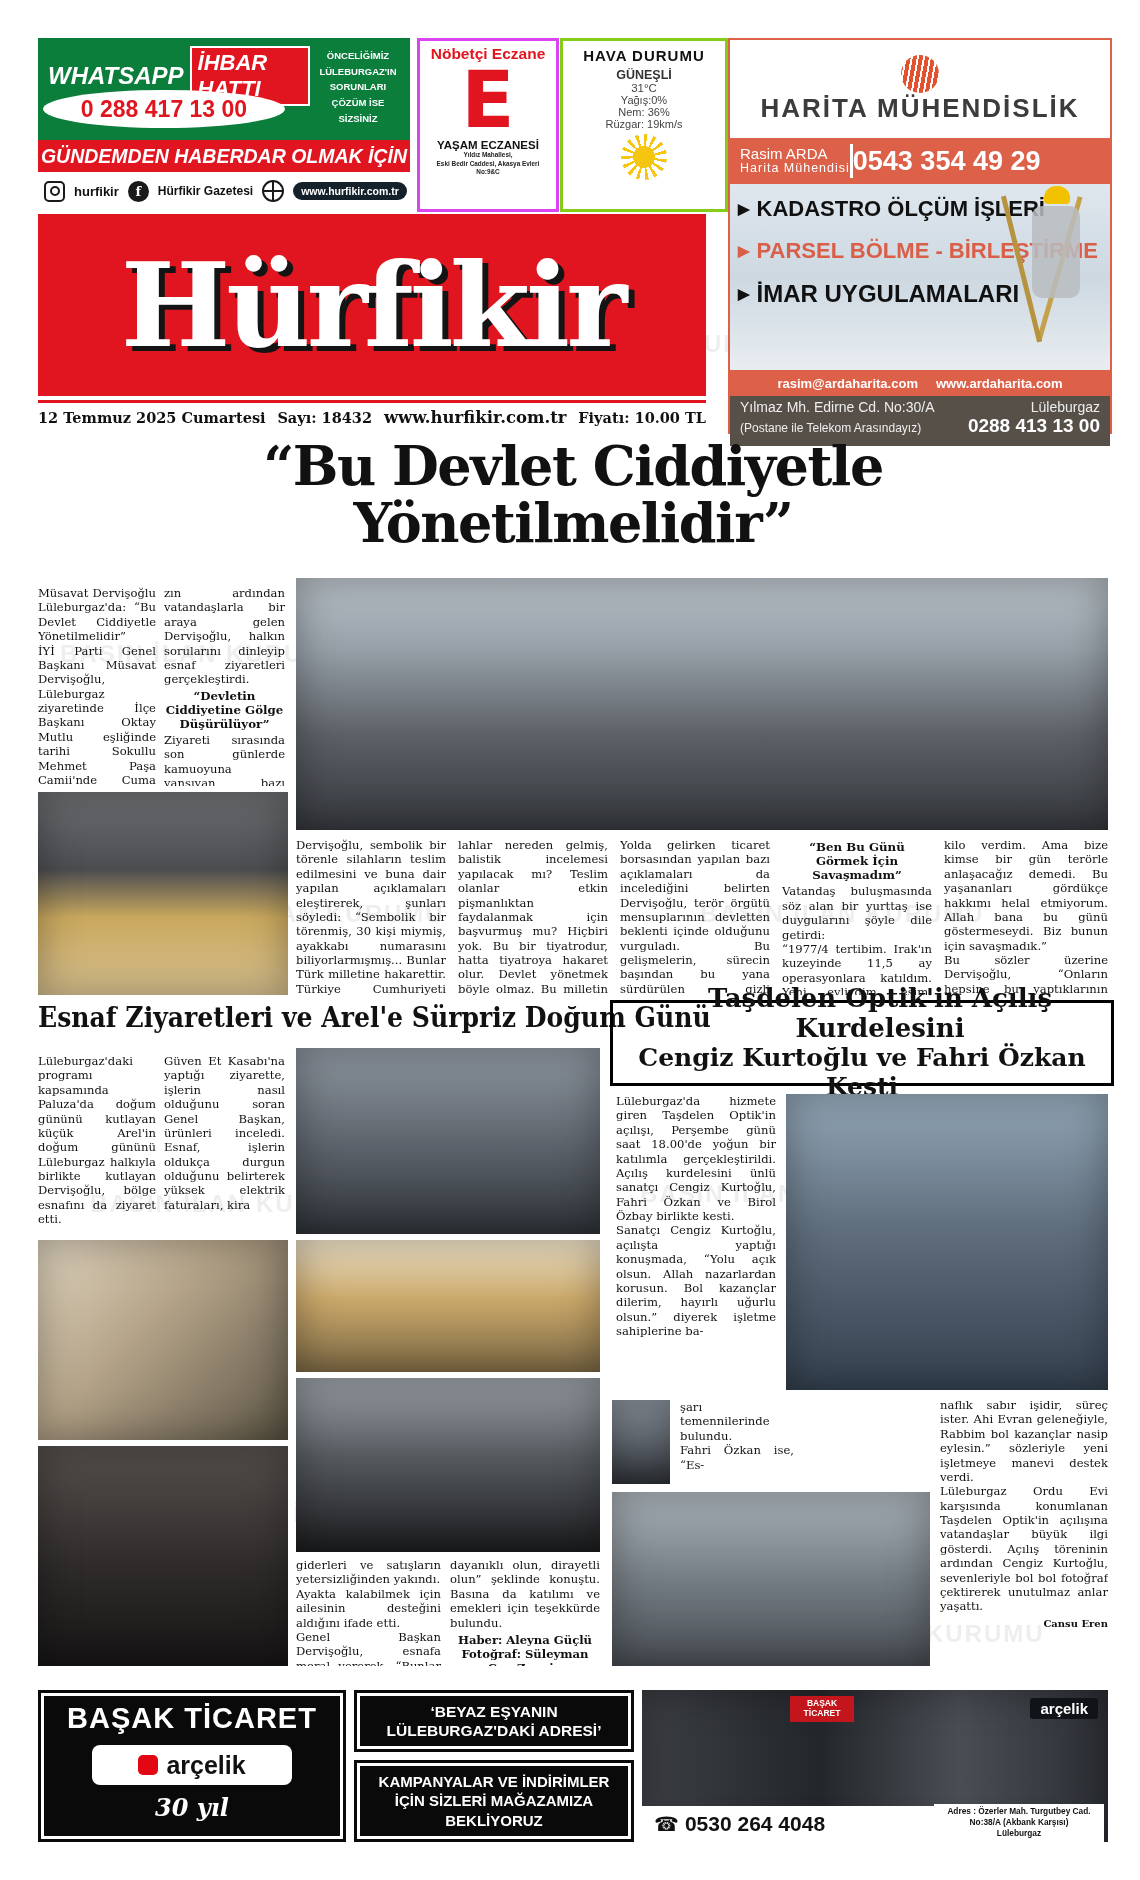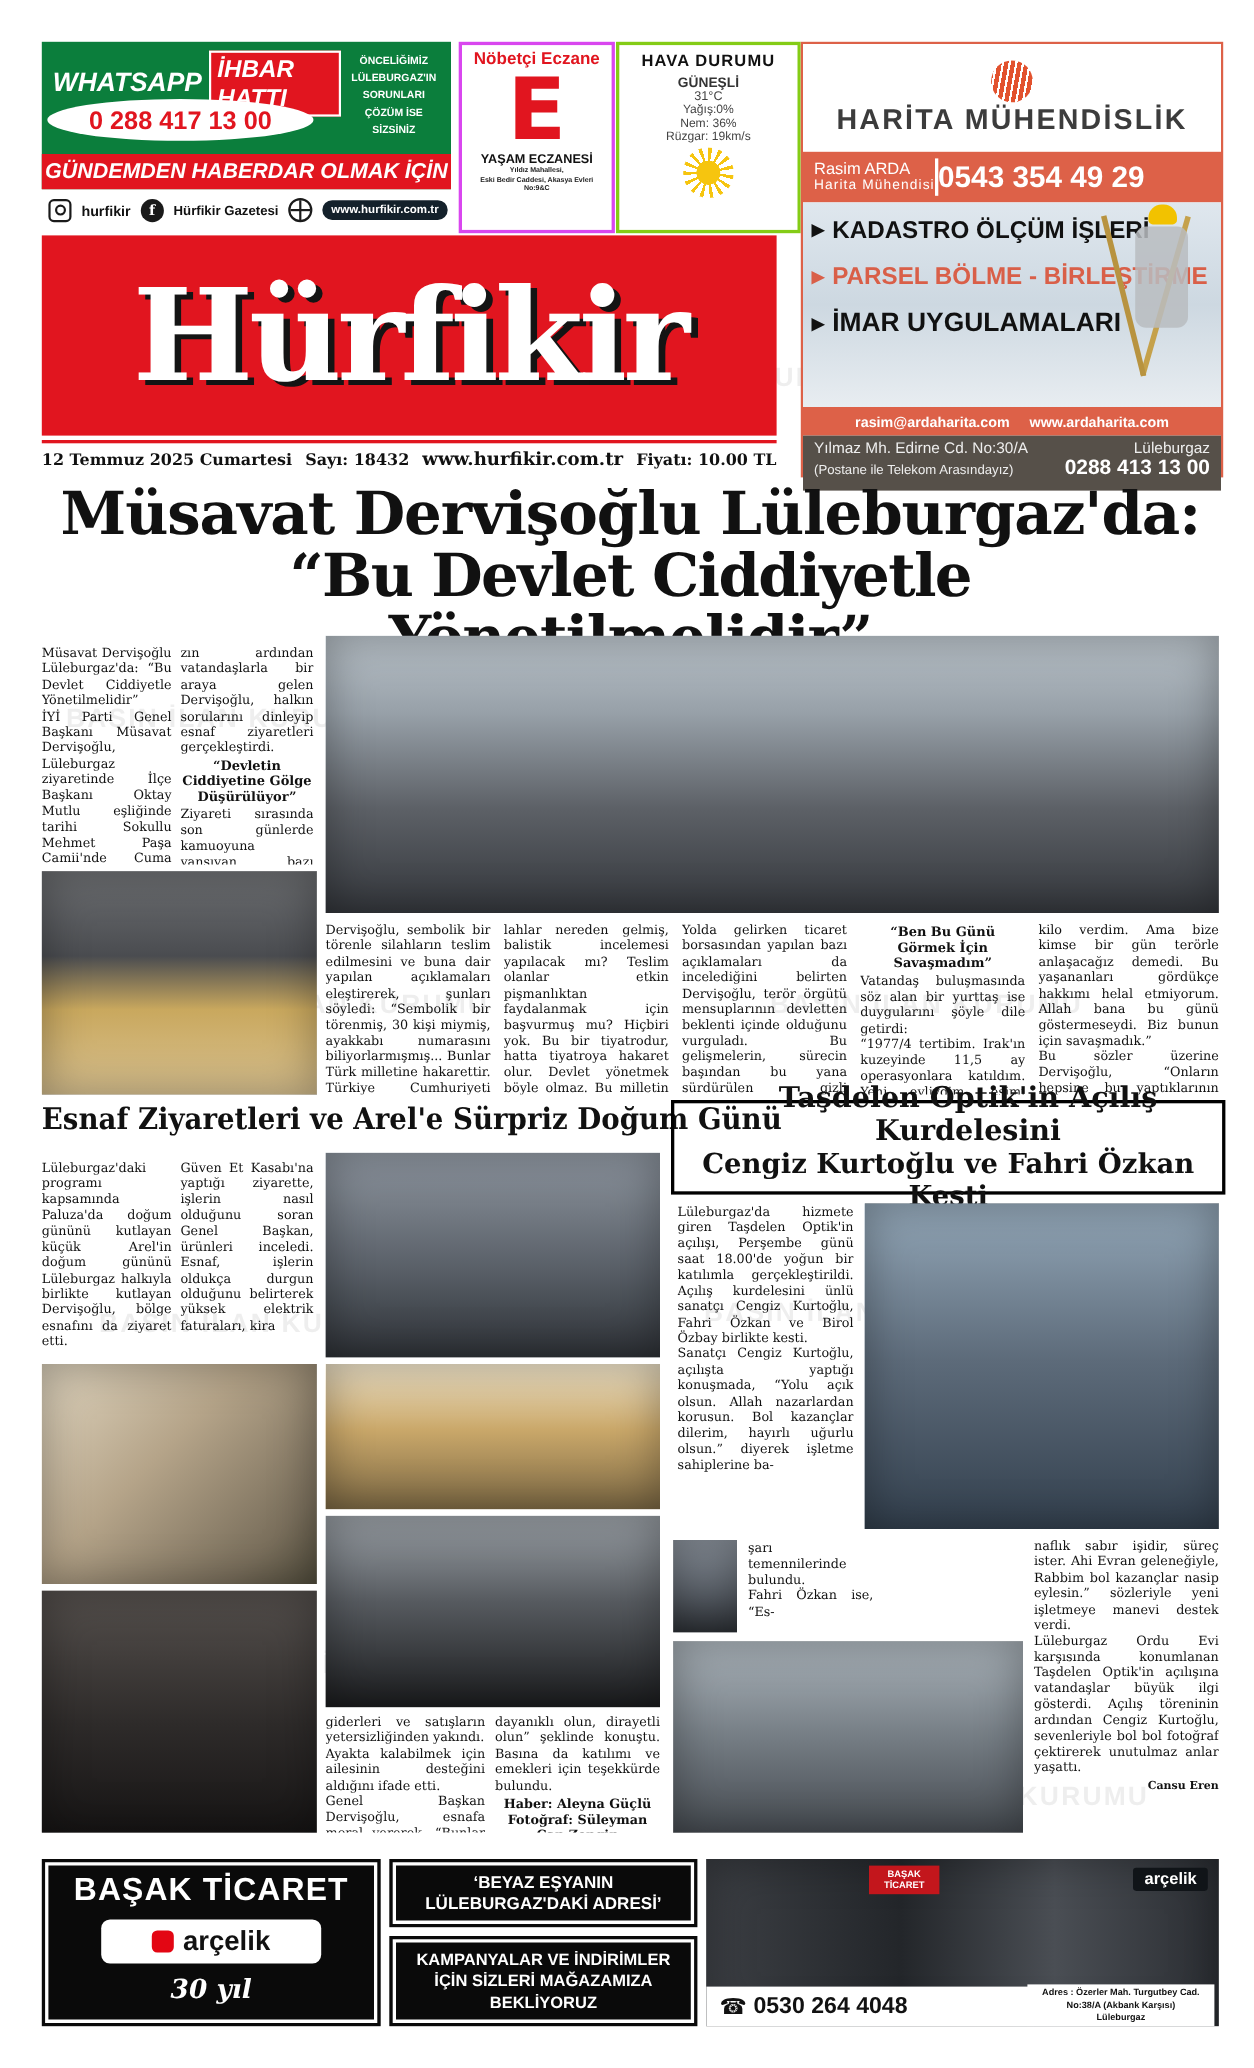--- a/index.html
+++ b/index.html
@@ -159,21 +159,20 @@
   </div>
   <div class="abs" style="left:38px;top:400px;width:668px;height:3px;background:#e1151f;"></div>
   <div class="abs b" style="left:38px;top:408px;width:668px;display:flex;justify-content:space-between;align-items:baseline;font-size:14.5px;">
     <span>12 Temmuz 2025 Cumartesi</span>
     <span>Sayı: 18432</span>
     <span style="font-size:16.5px;">www.hurfikir.com.tr</span>
     <span>Fiyatı: 10.00 TL</span>
   </div>
 
   <div class="abs ctr" style="left:38px;top:438px;width:1070px;line-height:1.05;">
-    <div class="b" style="font-size:54px;letter-spacing:-1px;">Müsavat Dervişoğlu Lüleburgaz'da:</div>
     <div class="b" style="font-size:54px;letter-spacing:-1.5px;">“Bu Devlet Ciddiyetle Yönetilmelidir”</div>
   </div>
 
   <div class="colblock bodytxt prl" style="left:38px;top:586px;width:118px;height:200px;">Müsavat Dervişoğlu Lüleburgaz'da: “Bu Devlet Ciddiyetle Yönetilmelidir”
 İYİ Parti Genel Başkanı Müsavat Dervişoğlu, Lüleburgaz ziyaretinde İlçe Başkanı Oktay Mutlu eşliğinde tarihi Sokullu Mehmet Paşa Camii'nde Cuma namazına katıldı. Nama-</div>
   <div class="colblock" style="left:164px;top:586px;width:121px;height:200px;overflow:hidden;">
     <div class="bodytxt">zın ardından vatandaşlarla bir araya gelen Dervişoğlu, halkın sorularını dinleyip esnaf ziyaretleri gerçekleştirdi.</div>
     <div class="subhead">“Devletin Ciddiyetine Gölge Düşürülüyor”</div>
     <div class="bodytxt">Ziyareti sırasında son günlerde kamuoyuna yansıyan bazı gelişmelere ilişkin sert açıklamalarda bulunan</div>
   </div>

